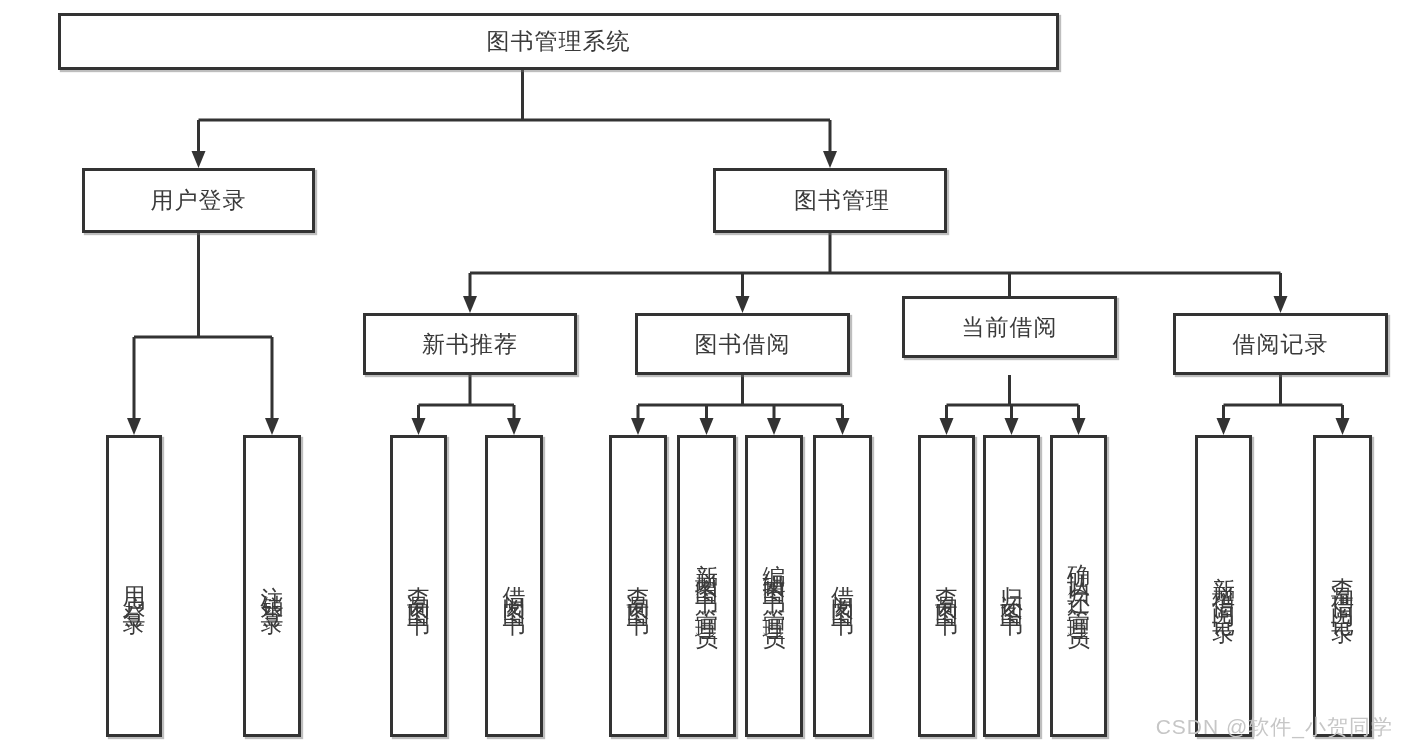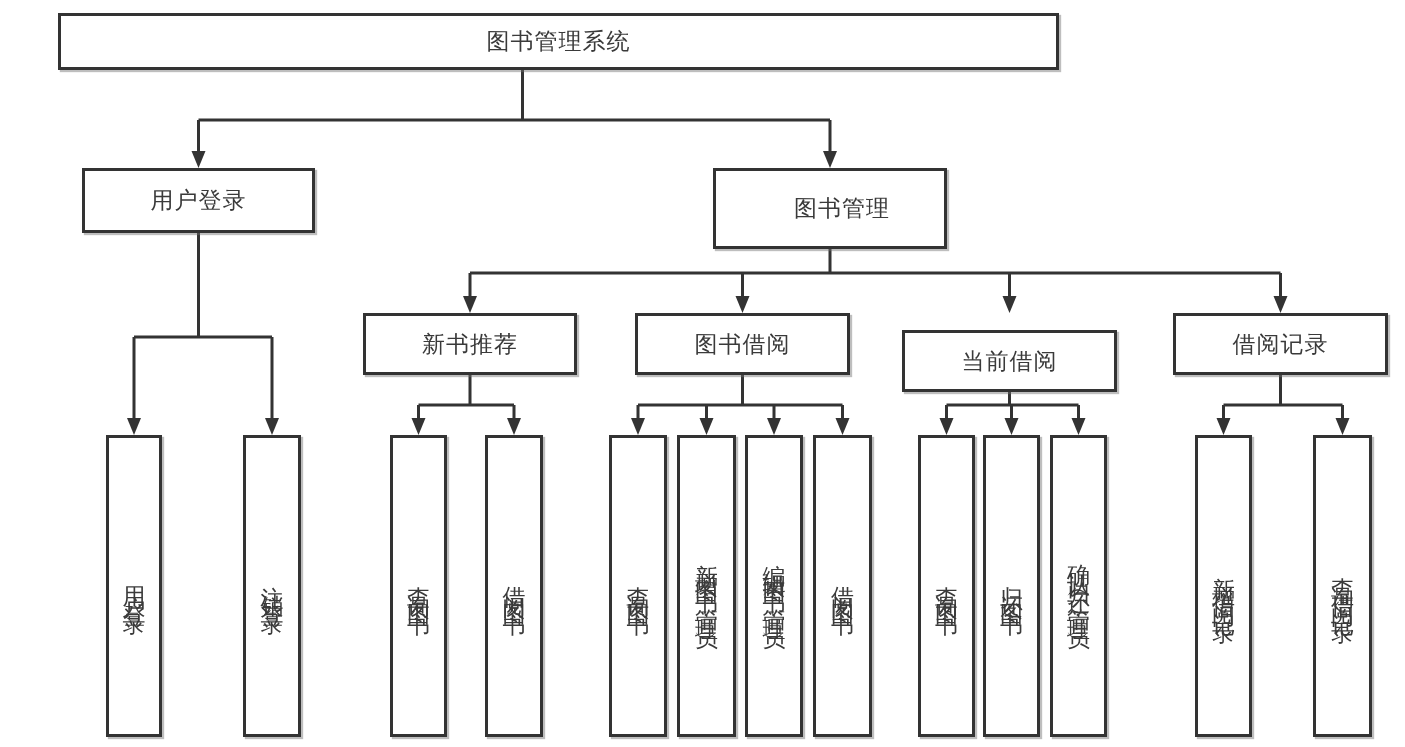--- a/index.html
+++ b/index.html
@@ -93,25 +93,25 @@
       <polygon points="1004.5,418 1018.5,418 1011.5,435"></polygon>
       <polygon points="1071.5,418 1085.5,418 1078.5,435"></polygon>
       <polygon points="1216.5,418 1230.5,418 1223.5,435"></polygon>
       <polygon points="1335.5,418 1349.5,418 1342.5,435"></polygon>
     </g>
   </svg>
 
   <div class="node h" style="left:22px; top:13px; width:1001px; height:57px;margin-left:36px;">图书管理系统</div>
 
   <div class="node h" style="left:82px; top:168px; width:233px; height:65px;">用户登录</div>
-  <div class="node h" style="left:713px; top:168px; width:234px; height:81px;padding-left:24px;">图书管理</div>
+  <div class="node h" style="left:713px; top:168px; width:234px; height:65px;padding-left:24px;">图书管理</div>
 
   <div class="node h" style="left:635px; top:313px; width:215px; height:62px;">图书借阅</div>
   <div class="node h" style="left:363px; top:313px; width:214px; height:62px;">新书推荐</div>
-  <div class="node h" style="left:902px; top:330px; width:215px; height:62px;">当前借阅</div>
+  <div class="node h" style="left:902px; top:296px; width:215px; height:62px;">当前借阅</div>
   <div class="node h" style="left:1173px; top:313px; width:215px; height:62px;">借阅记录</div>
 
   <div class="node leaf" style="left:106px; width:56px;">
     <span class="vtext">用户登录</span>
   </div>
   <div class="node leaf" style="left:243px; width:58px;">
     <span class="vtext">注销登录</span>
   </div>
 
   <div class="node leaf" style="left:390px; width:57px;">
@@ -144,14 +144,15 @@
     <span class="vtext">确认归还（管理员）</span>
   </div>
 
   <div class="node leaf" style="left:1195px; width:57px;">
     <span class="vtext">新增借阅记录</span>
   </div>
   <div class="node leaf" style="left:1313px; width:59px;">
     <span class="vtext">查询借阅记录</span>
   </div>
 
+  <div class="watermark">CSDN @软件_小贺同学</div>
 
 </div>
 
 </body></html>

